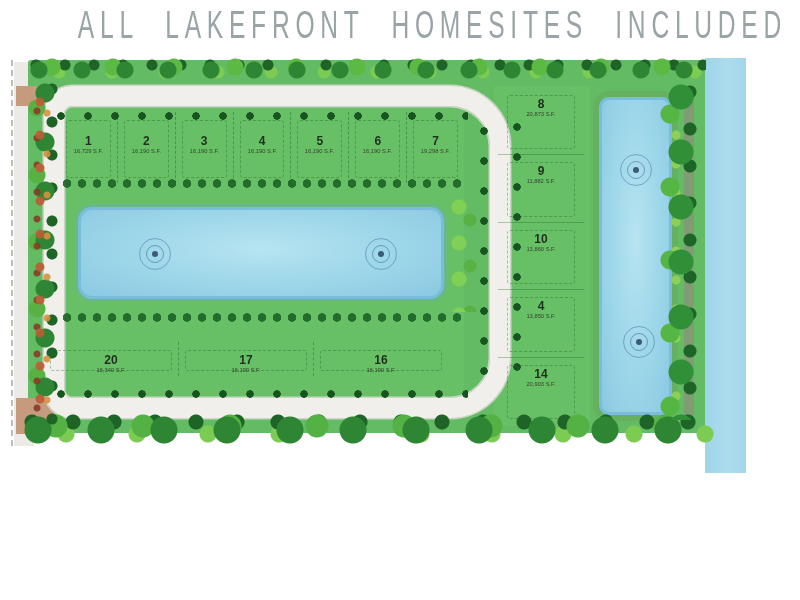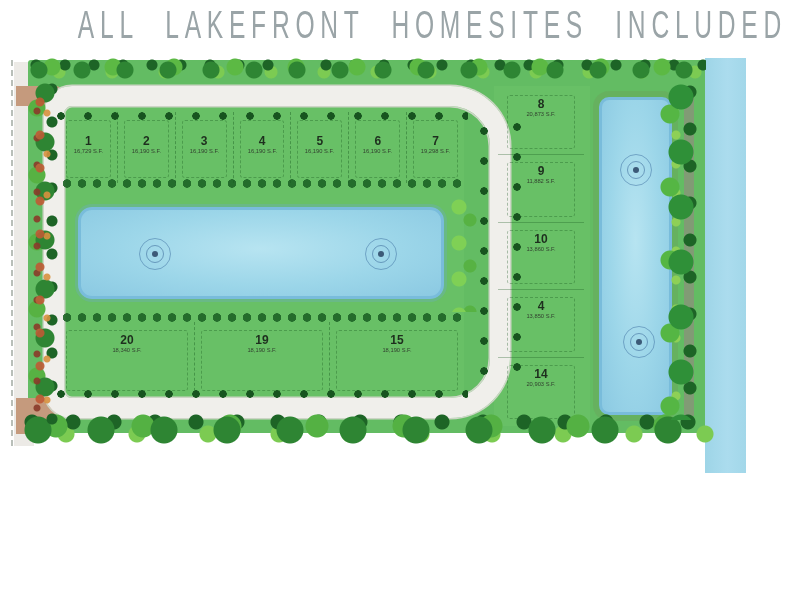--- a/index.html
+++ b/index.html
@@ -36,21 +36,21 @@
                 box-shadow:0 0 0 3px rgba(110,170,210,.30);}
   .lake-right{position:absolute;left:599px;top:97px;width:73px;height:318px;border-radius:10px;
               box-shadow:0 0 0 6px rgba(110,150,85,.28);}
   .fountain{position:absolute;width:30px;height:30px;border:1px solid rgba(60,110,160,.50);
             border-radius:50%;transform:translate(-50%,-50%);}
   .fountain::before{content:"";position:absolute;inset:6px;border:1px solid rgba(55,100,150,.55);border-radius:50%;}
   .fountain::after{content:"";position:absolute;inset:12px;background:#3c5a78;border-radius:50%;}
 
   
   .lots-top{position:absolute;left:60px;top:112px;width:404px;height:71px;display:flex;}
-  .lots-bottom{position:absolute;left:60px;top:322px;width:404px;height:74px;display:flex;}
+  .lots-bottom{position:absolute;left:44px;top:322px;width:404px;height:74px;display:flex;align-items:center;}
   .lot{flex:1;position:relative;border-right:1px dashed rgba(25,90,30,.42);box-sizing:border-box;}
   .lot:last-child{border-right:none;}
   .env{position:absolute;inset:8px 6px 5px 6px;border:1px dashed rgba(25,90,30,.34);border-radius:3px;}
   .lot-number{position:relative;text-align:center;margin-top:22px;font-size:12px;font-weight:bold;color:#1e2f1e;}
   .lots-bottom .lot-number{margin-top:11px;}
   .lot-sf{position:relative;text-align:center;font-size:8px;color:#32402f;transform:scale(.72);
           transform-origin:center top;white-space:nowrap;}
   .lots-right{position:absolute;left:498px;top:88px;width:86px;height:336px;display:flex;flex-direction:column;}
   .lot-r{flex:1;position:relative;border-bottom:1px solid rgba(25,90,30,.32);box-sizing:border-box;}
   .lot-r:last-child{border-bottom:none;}
@@ -211,26 +211,26 @@
   </div>
 
   <div class="lots-bottom">
     <div class="lot">
         <div class="env"></div>
         <div class="lot-number">20</div>
         <div class="lot-sf">18,340 S.F.</div>
       </div>
     <div class="lot">
         <div class="env"></div>
-        <div class="lot-number">19</div>
+        <div class="lot-number">17</div>
         <div class="lot-sf">18,190 S.F.</div>
       </div>
     <div class="lot">
         <div class="env"></div>
-        <div class="lot-number">15</div>
+        <div class="lot-number">16</div>
         <div class="lot-sf">18,190 S.F.</div>
       </div>
   </div>
 
   <div class="trees-top"></div>
   <div class="trees-bottom"></div>
   <div class="trees-left"></div>
   <div class="shrubs-left"></div>
   <div class="trees-right"></div>
 

